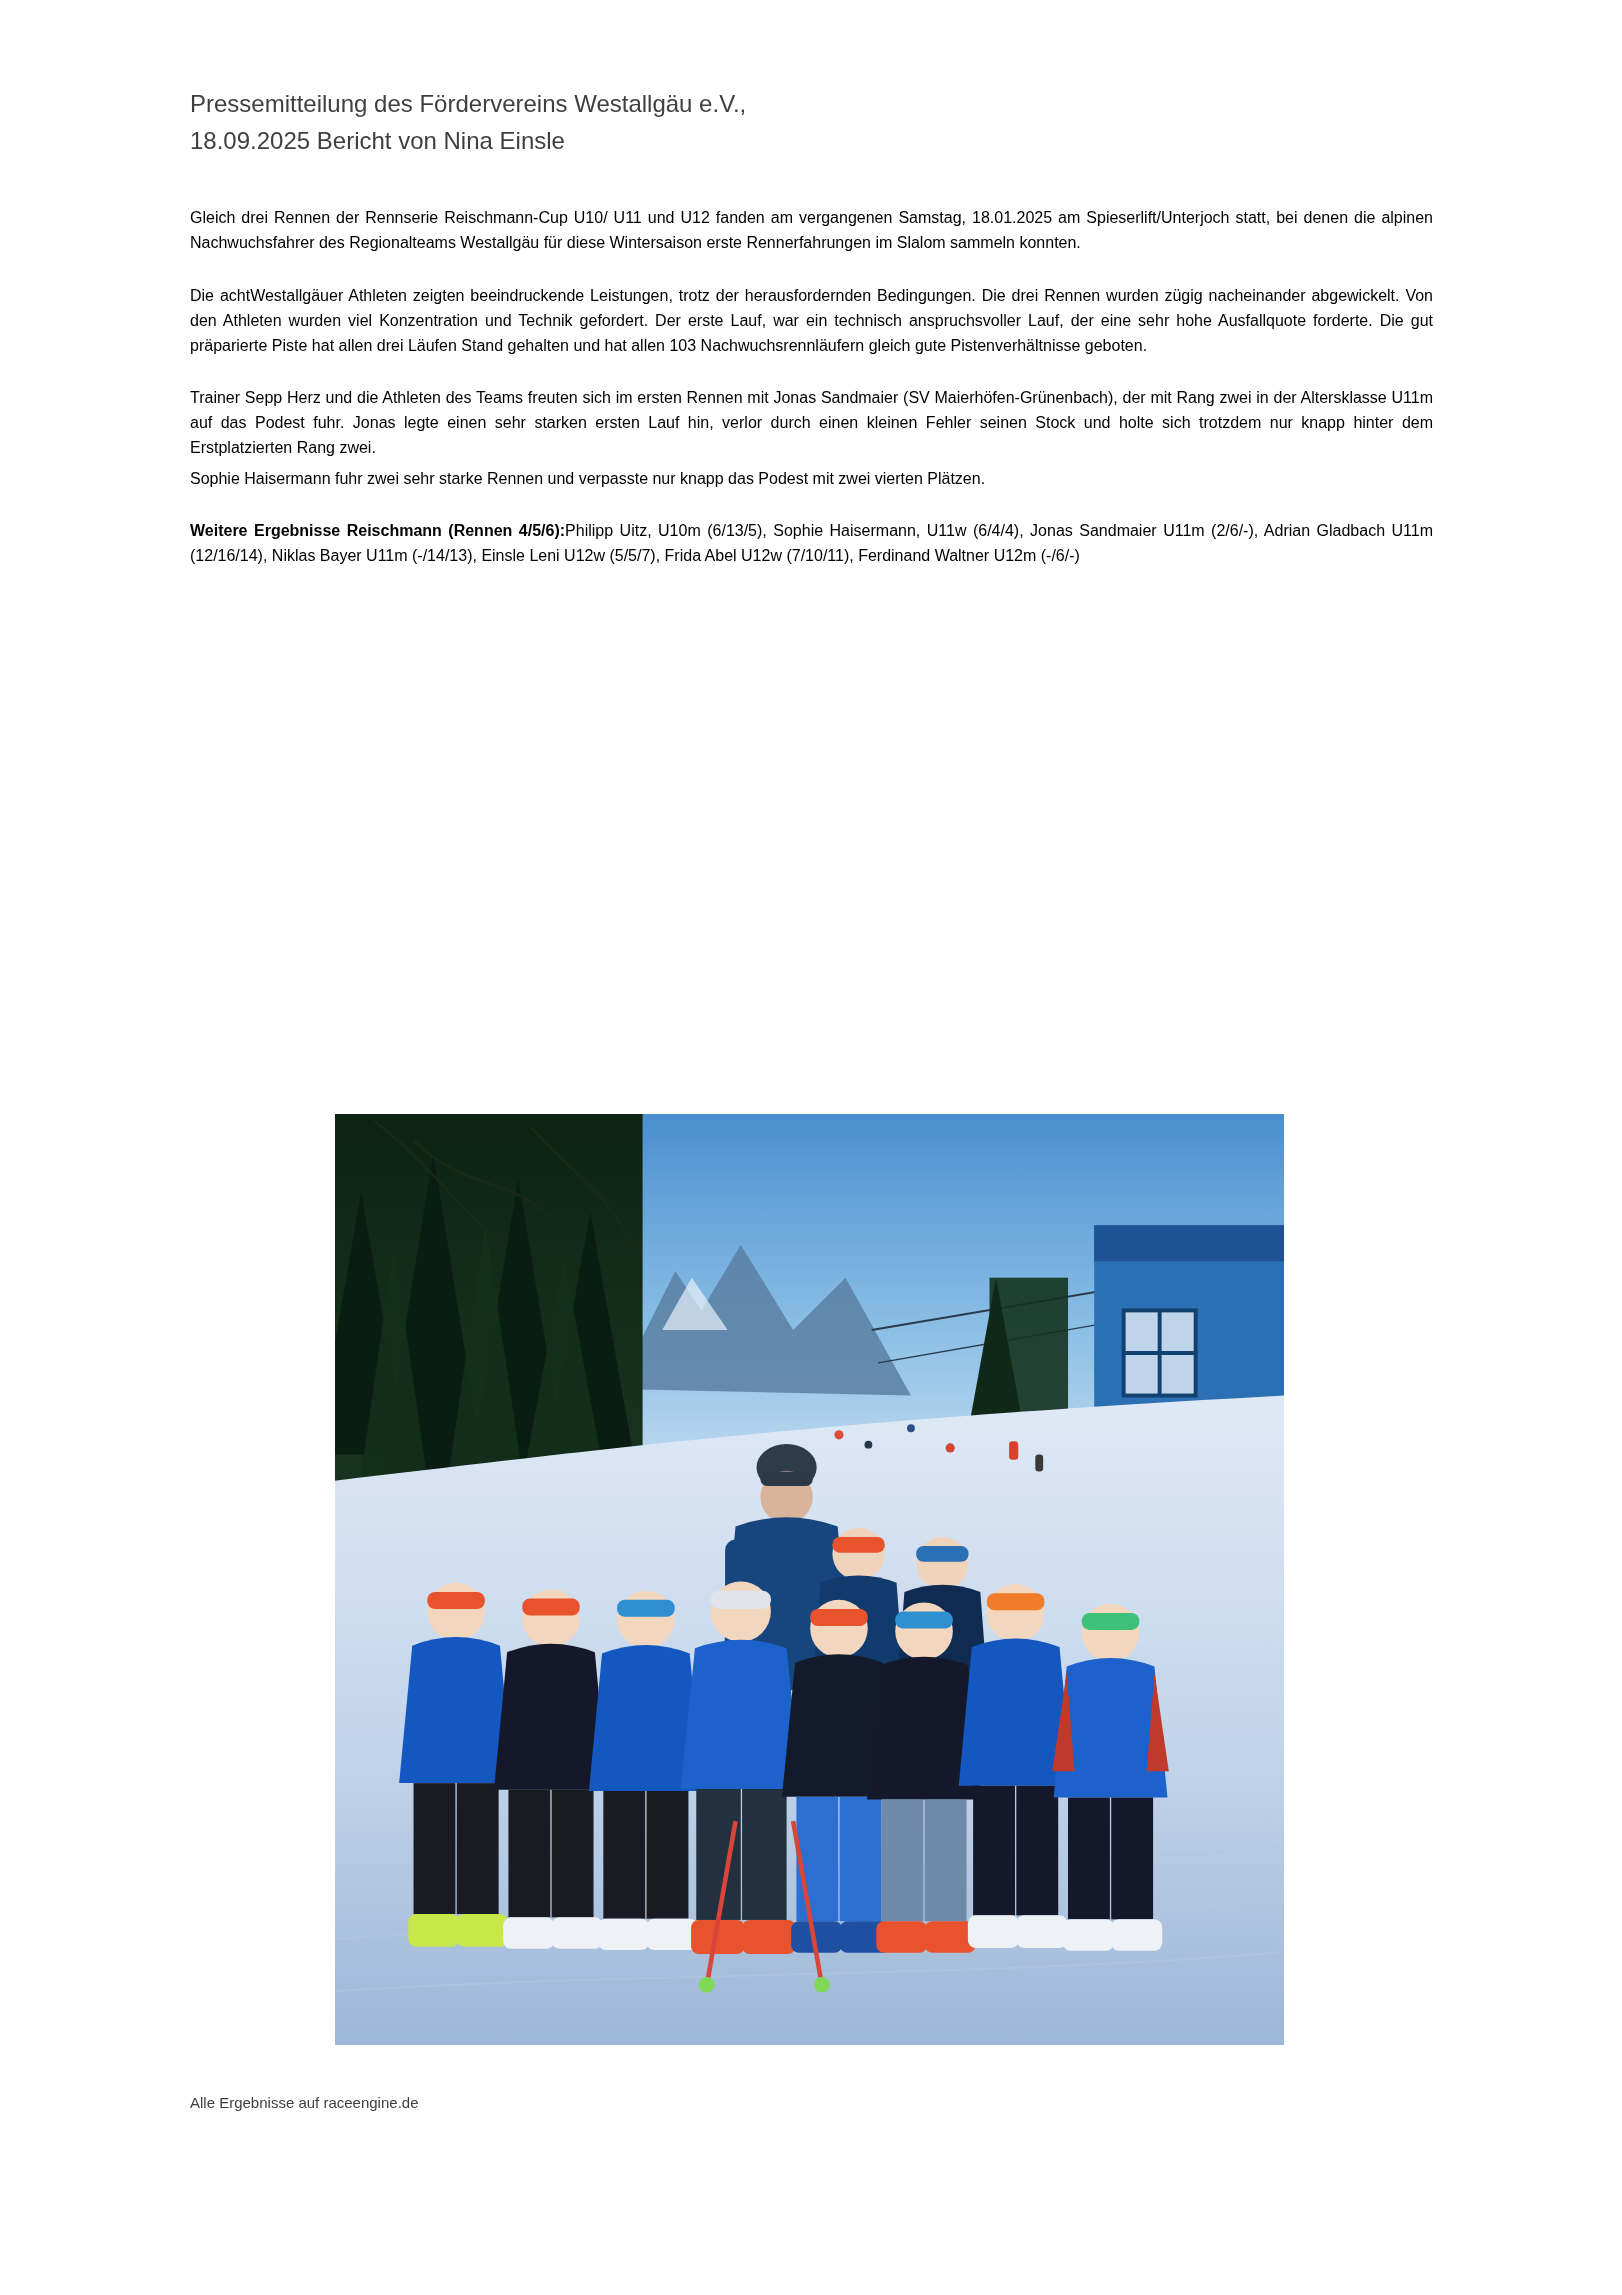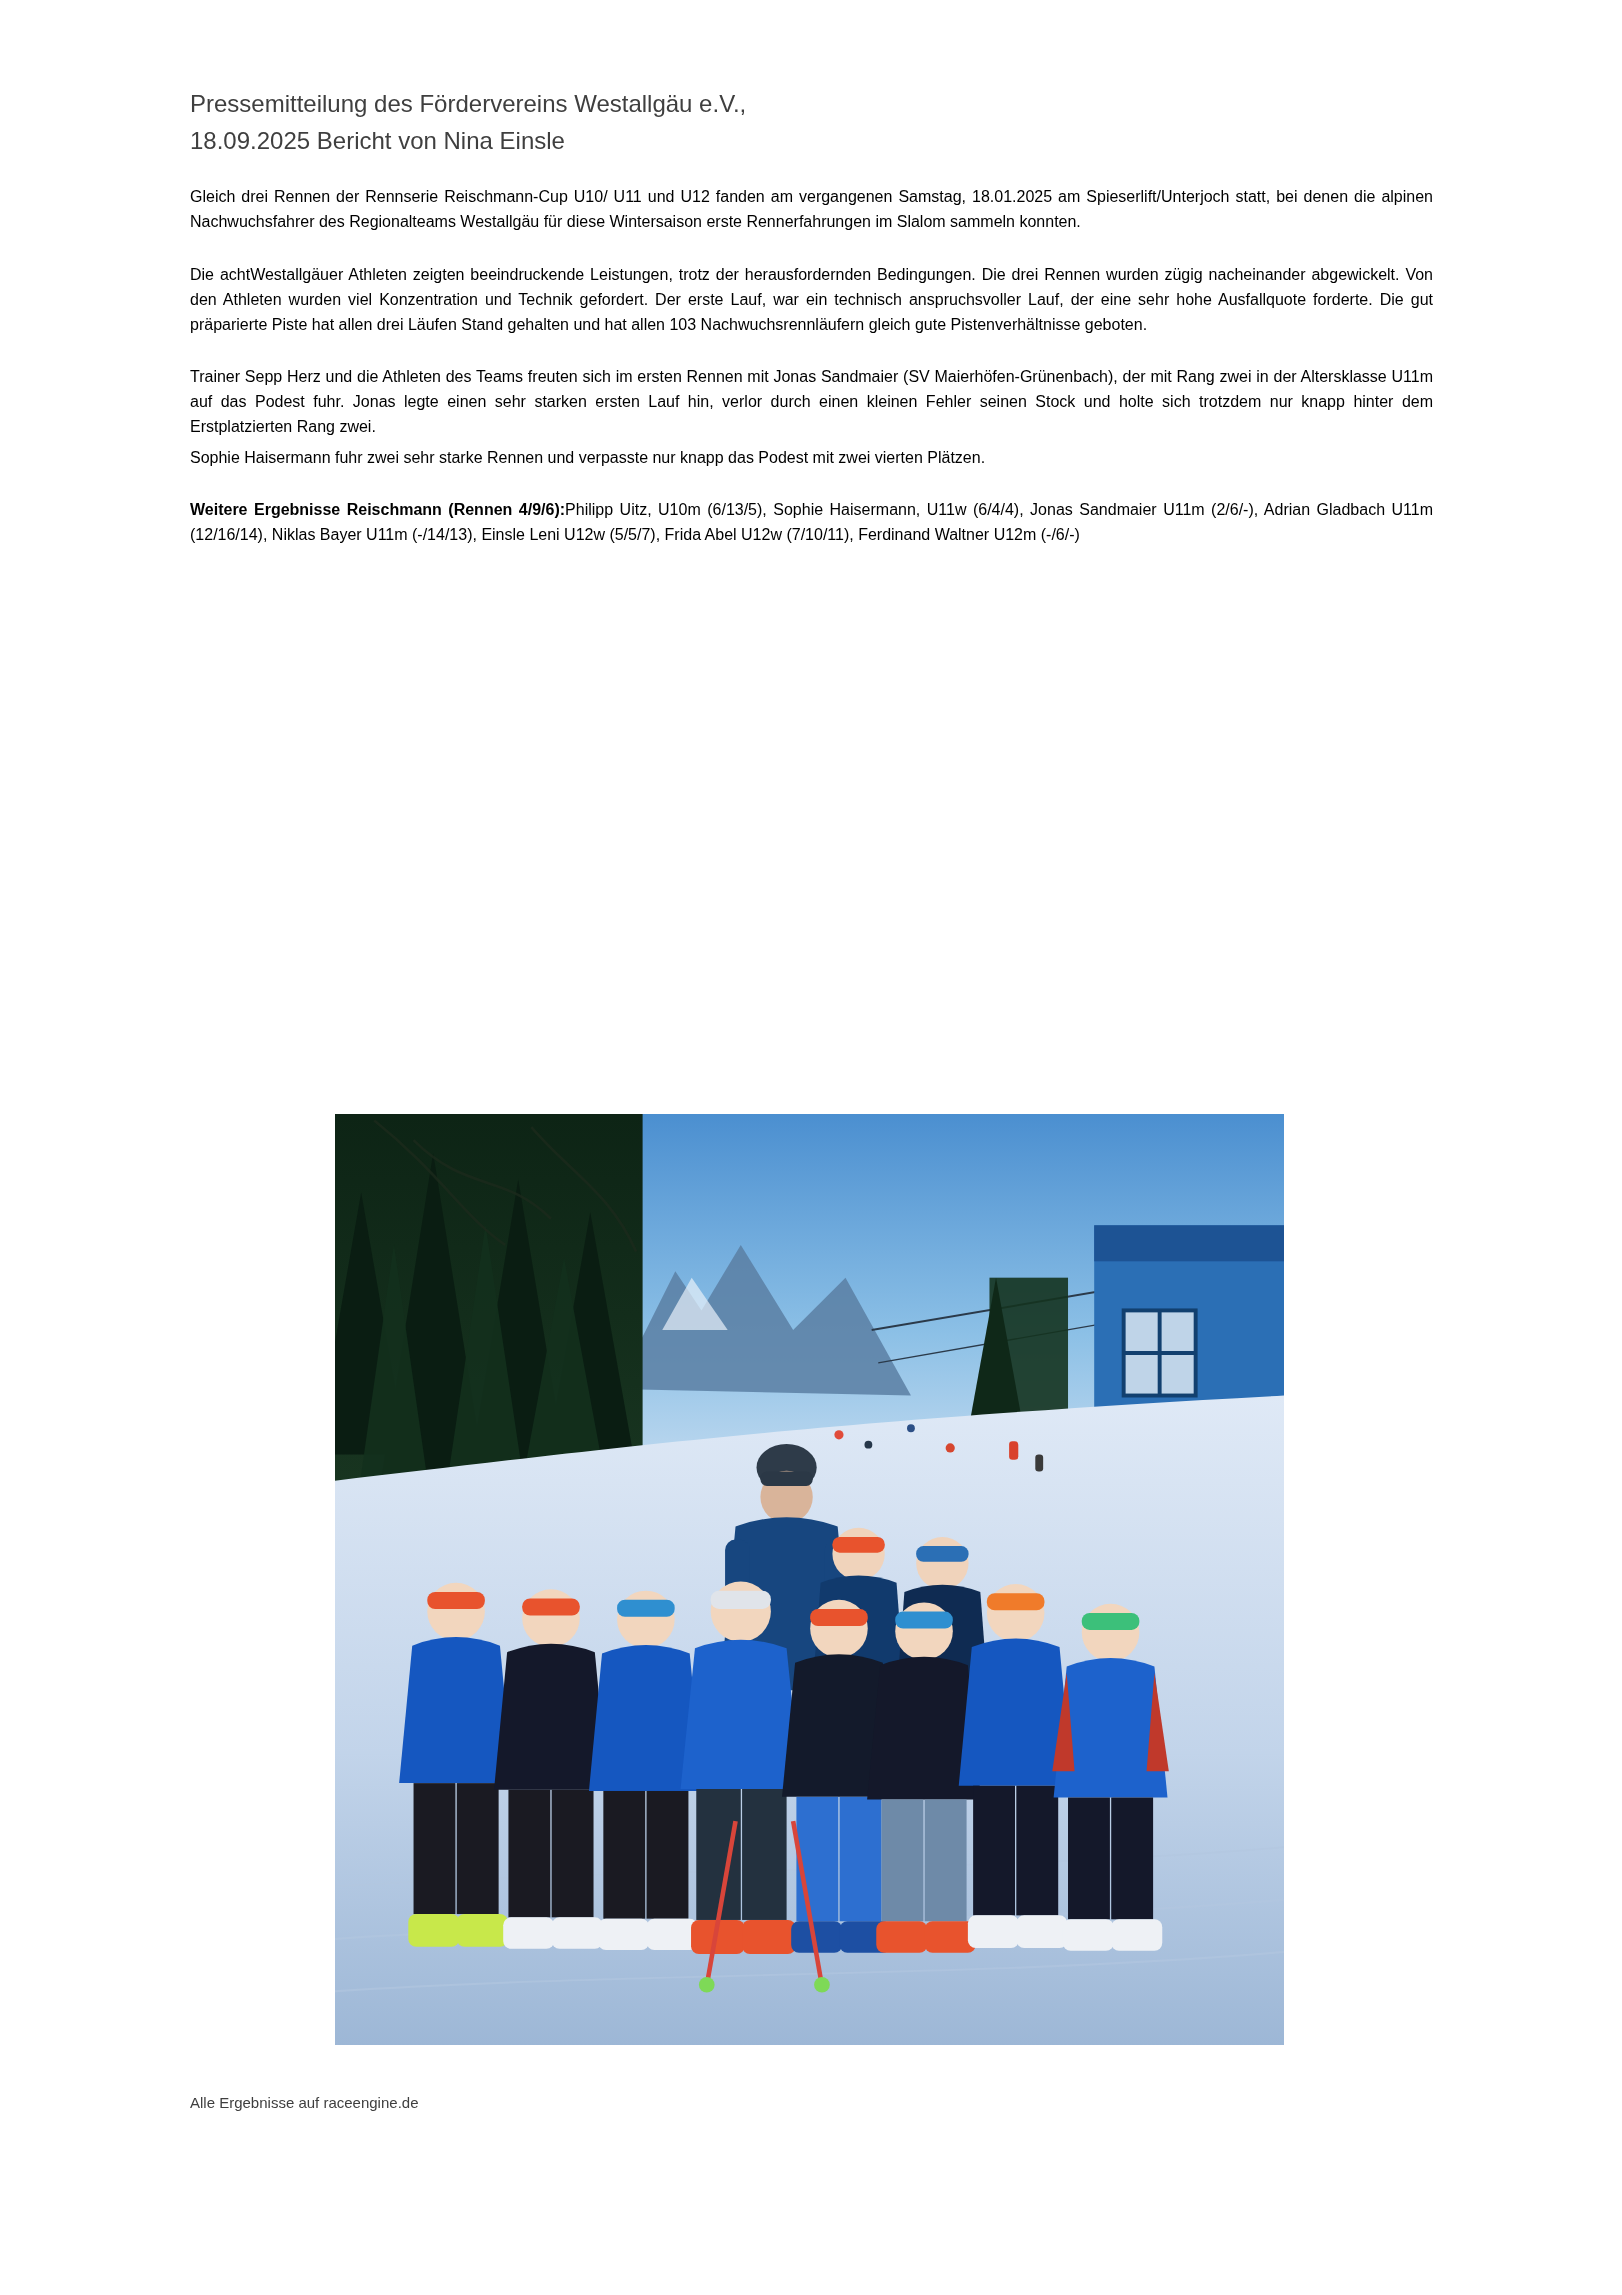--- a/index.html
+++ b/index.html
@@ -23,21 +23,21 @@
   .content {
     position: absolute;
     left: 190px;
     top: 85px;
     width: 1243px;
   }
   .meta {
     font-size: 24px;
     line-height: 1.55;
     color: #3f3f3f;
-    margin-bottom: 26px;
+    margin-bottom: 47px;
   }
   .meta div { white-space: pre; }
   h1.title {
     font-size: 28px;
     font-weight: bold;
     text-align: center;
     margin: 0 0 42px 0;
     letter-spacing: 0.1px;
   }
   p.body {
@@ -83,21 +83,21 @@
 
     <p class="body">Gleich drei Rennen der Rennserie Reischmann-Cup U10/ U11 und U12 fanden am vergangenen Samstag, 18.01.2025 am Spieserlift/Unterjoch statt, bei denen die alpinen Nachwuchsfahrer des Regionalteams Westallgäu für diese Wintersaison erste Rennerfahrungen im Slalom sammeln konnten.</p>
 
     <p class="body">Die achtWestallgäuer Athleten zeigten beeindruckende Leistungen, trotz der herausfordernden Bedingungen. Die drei Rennen wurden zügig nacheinander abgewickelt. Von den Athleten wurden viel Konzentration und Technik gefordert. Der erste Lauf, war ein technisch anspruchsvoller Lauf, der eine sehr hohe Ausfallquote forderte. Die gut präparierte Piste hat allen drei Läufen Stand gehalten und hat allen 103 Nachwuchsrennläufern gleich gute Pistenverhältnisse geboten.</p>
 
     <p class="body tight">Trainer Sepp Herz und die Athleten des Teams freuten sich im ersten Rennen mit Jonas Sandmaier (SV Maierhöfen-Grünenbach), der mit Rang zwei in der Altersklasse U11m auf das Podest fuhr. Jonas legte einen sehr starken ersten Lauf hin, verlor durch einen kleinen Fehler seinen Stock und holte sich trotzdem nur knapp hinter dem Erstplatzierten Rang zwei.</p>
 
     <p class="body nojust" style="margin-top:6px;">Sophie Haisermann fuhr zwei sehr starke Rennen und verpasste nur knapp das Podest mit zwei vierten Plätzen.</p>
 
 
-    <p class="body"><span class="bold">Weitere Ergebnisse Reischmann (Rennen 4/9/6):</span><span>Philipp Uitz, U10m (6/13/5), Sophie Haisermann, U11w (6/4/4), Jonas Sandmaier U11m (2/6/-), Adrian Gladbach U11m (12/16/14), Niklas Bayer U11m (-/14/13), Einsle Leni U12w (5/5/7), Frida Abel U12w (7/10/11), Ferdinand Waltner U12m (-/6/-)</span></p>
+    <p class="body"><span class="bold">Weitere Ergebnisse Reischmann (Rennen 4/5/6):</span><span>Philipp Uitz, U10m (6/13/5), Sophie Haisermann, U11w (6/4/4), Jonas Sandmaier U11m (2/6/-), Adrian Gladbach U11m (12/16/14), Niklas Bayer U11m (-/14/13), Einsle Leni U12w (5/5/7), Frida Abel U12w (7/10/11), Ferdinand Waltner U12m (-/6/-)</span></p>
 
   </div>
 
   <div class="figure">
     <svg viewBox="0 0 1450 1422" preserveAspectRatio="none">
       <defs>
         <linearGradient id="skyg" x1="0" y1="0" x2="0" y2="1">
           <stop offset="0%" stop-color="#4b8fd0"></stop>
           <stop offset="60%" stop-color="#8cc0e6"></stop>
           <stop offset="100%" stop-color="#c3dbf0"></stop>

